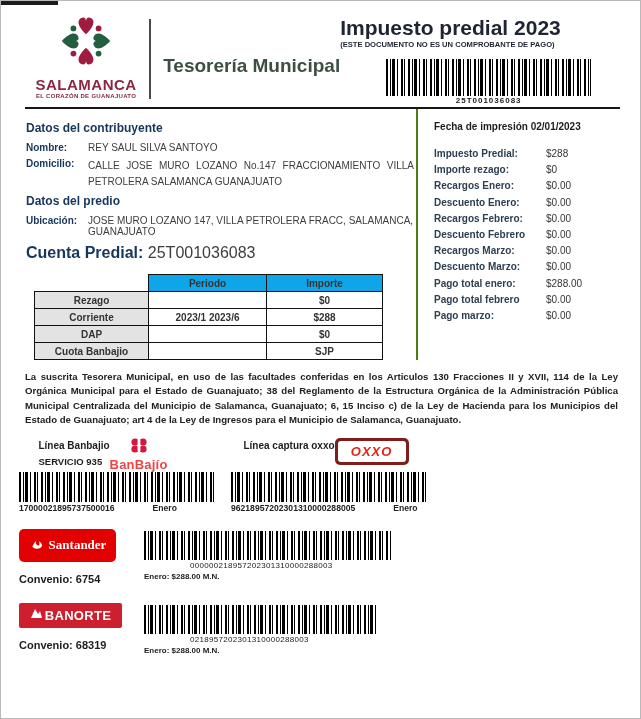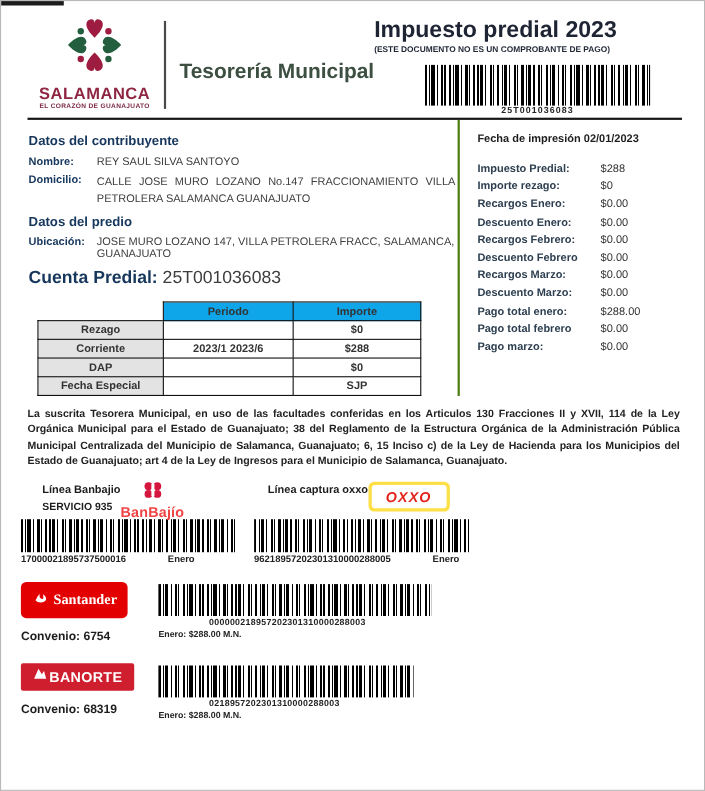--- a/index.html
+++ b/index.html
@@ -79,40 +79,40 @@
   .pay-head { display:flex; justify-content:center; align-items:flex-start; height:34px; }
   .pay-title { font-size:10px; font-weight:bold; color:#1d1d1d; margin-top:2px; }
   .pay-servicio { font-size:9.5px; font-weight:bold; color:#1d1d1d; margin-top:5px; }
   .pay-barcode { height:30px; width:100%; }
   .pay-numrow { display:flex; font-size:8.6px; font-weight:bold; color:#222; margin-top:1px; }
   .pay-numrow .mes { margin-left:38px; }
 
   .banbajio-logo { text-align:center; margin-right:28px; }
   .banbajio-text { font-size:13px; font-weight:bold; color:#ef4444; letter-spacing:.2px; }
   .oxxo-logo {
-    background:#fde047; border-radius:5px; padding:3px; width:74px; height:27px; margin-right:6px;
+    background:#7f1d1d; border-radius:5px; padding:3px; width:74px; height:27px; margin-right:6px;
   }
   .oxxo-inner {
     background:#fff; border-radius:3px; width:100%; height:100%; display:flex;
     align-items:center; justify-content:center;
   }
   .oxxo-text { color:#e3231b; font-weight:bold; font-style:italic; font-size:13px; letter-spacing:1px; }
 
   .pay-row2 { display:flex; margin-top:16px; }
   .bank-left { width:125px; }
   .santander-logo {
     background:#e30000; border-radius:5px; width:97px; height:33px; display:flex;
     align-items:center; justify-content:center; gap:4px;
   }
   .santander-text { color:#fff; font-size:13px; font-family:"Liberation Serif", serif; font-weight:bold; }
   .convenio { font-size:11px; font-weight:bold; color:#1d1d1d; margin-top:11px; }
   .bank-right { padding-top:2px; }
   .bank-barcode { height:29px; width:248px; }
   .bank-barcode.banorte-bc { width:232px; }
-  .bank-code { font-size:8px; font-weight:bold; color:#222; margin-top:1px; letter-spacing:.3px;padding-left:46px; }
+  .bank-code { font-size:8px; font-weight:normal; color:#222; margin-top:1px; letter-spacing:.3px;padding-left:46px; }
   .bank-detail { font-size:8px; font-weight:bold; color:#222; margin-top:2px; }
 
   .pay-row3 { display:flex; margin-top:18px; }
   .banorte-logo {
     background:#cf1f2f; border-radius:2px; width:103px; height:25px; display:flex;
     align-items:center; justify-content:center; gap:2px;
   }
   .banorte-text { color:#fff; font-size:13px; font-weight:bold; letter-spacing:.3px; }
 </style>
 </head>
@@ -205,21 +205,21 @@
           <td class="c1">Corriente</td>
           <td class="c2">2023/1 2023/6</td>
           <td class="c3">$288</td>
         </tr>
         <tr>
           <td class="c1">DAP</td>
           <td class="c2"></td>
           <td class="c3">$0</td>
         </tr>
         <tr>
-          <td class="c1">Fecha Especial</td>
+          <td class="c1">Cuota Banbajio</td>
           <td class="c2"></td>
           <td class="c3">SJP</td>
         </tr>
       </tbody>
         </table>
     </div>
 
     <div class="col-right">
       <div class="fecha">Fecha de impresión 02/01/2023</div>
 

